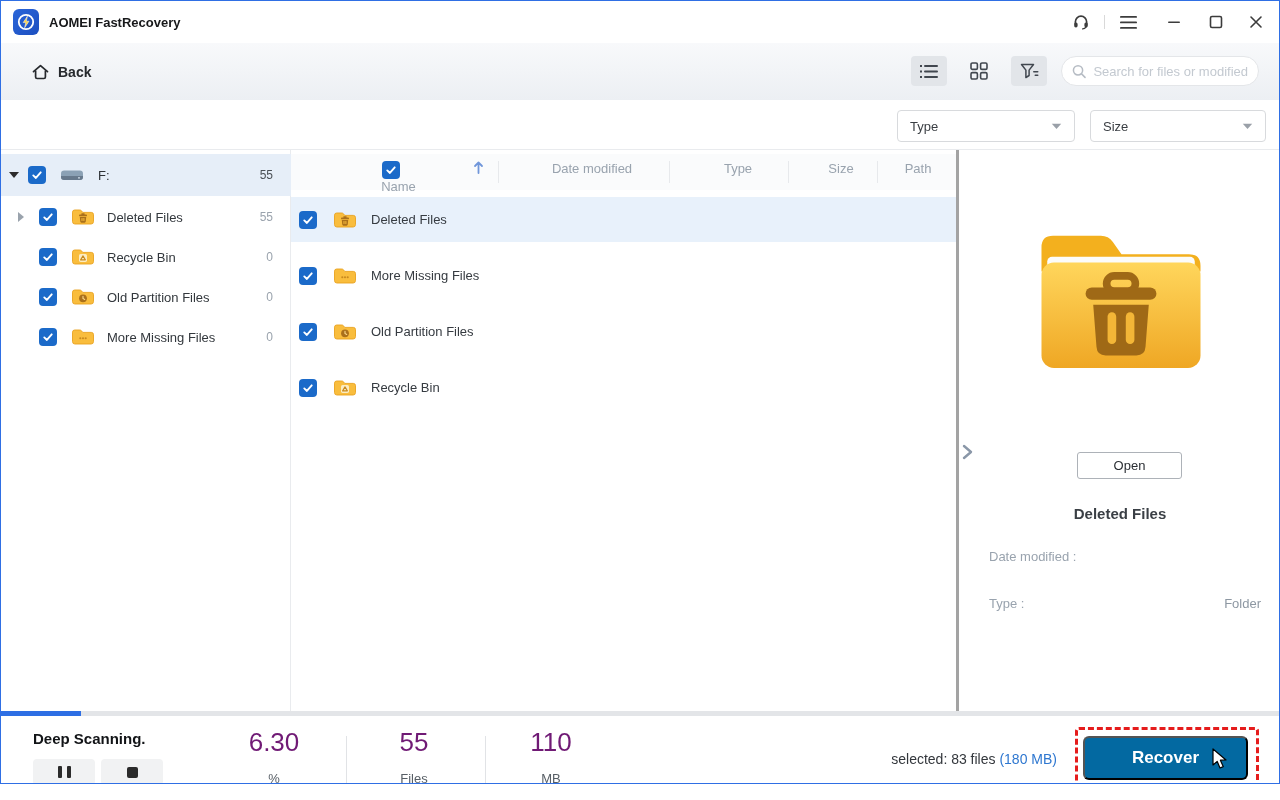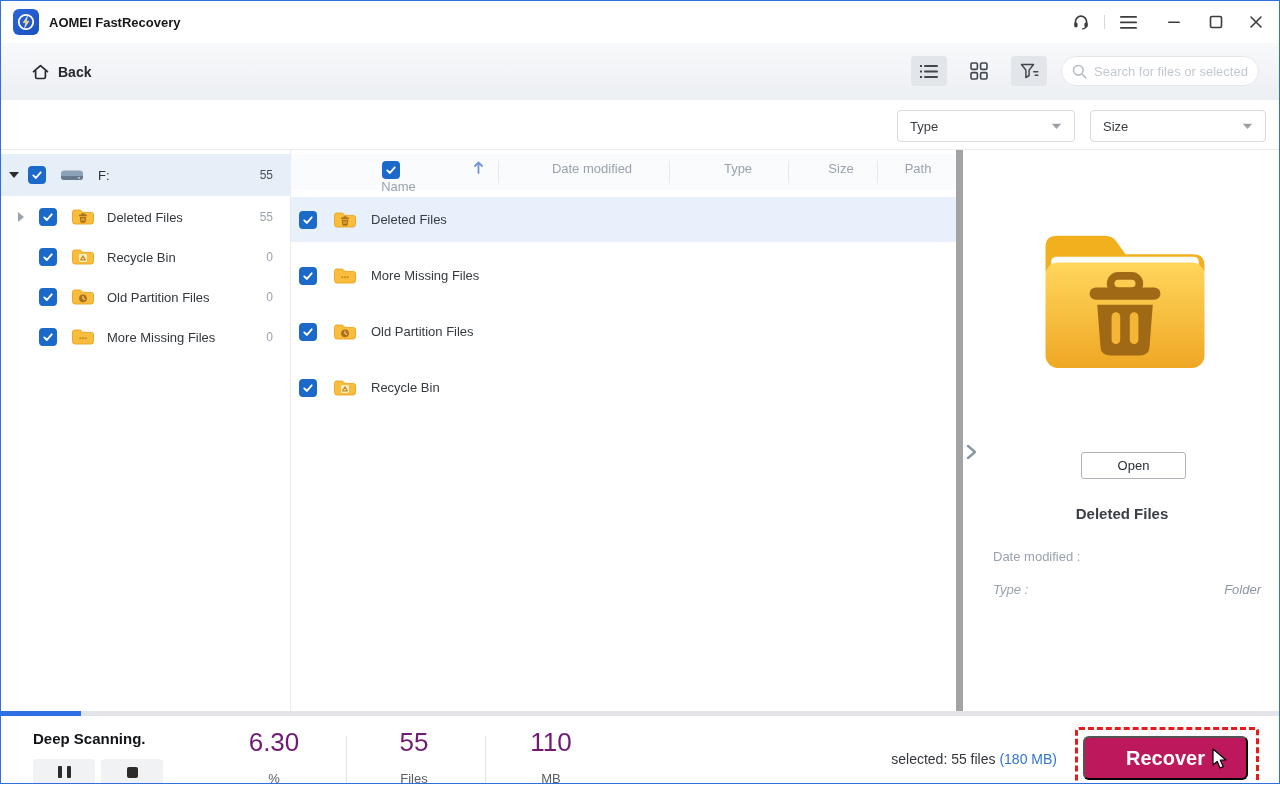--- a/index.html
+++ b/index.html
@@ -65,28 +65,28 @@
   .hc-size { width:89px; padding-left:16px; border-left:1px solid #e7e9ec; }
   .hc-path { width:79px; padding-left:2px; border-left:1px solid #e7e9ec; }
   .rows { position:absolute; left:0; top:47px; width:665px; }
   .file-row { width:665px; height:45px; display:flex; align-items:center; margin-bottom:11px; }
   .file-row.selected { background:#e8f1fb; }
   .file-row .cb { margin-left:8px; }
   .file-row .fold { margin-left:16px; }
   .file-row .label { margin-left:14px; font-size:13px; color:#363b41; }
 
   
-  .preview { position:absolute; left:955px; top:0; width:325px; height:100%; border-left:7px solid #a3a3a3; background:#fff; }
+  .preview { position:absolute; left:955px; top:0; width:325px; height:100%; border-left:3px solid #a3a3a3; background:#fff; }
   .collapse-chevron { position:absolute; left:2px; top:294px; width:14px; height:16px; }
   .bigfolder { position:absolute; left:71px; top:64px; width:182px; height:166px; }
   .open-btn { position:absolute; left:118px; top:302px; width:105px; height:27px; background:#fff; border:1px solid #adb2b8; border-radius:3px; font-size:13px; color:#2b2f34; display:flex; align-items:center; justify-content:center; }
   .preview-title { position:absolute; left:0; top:355px; width:100%; text-align:center; font-size:15px; font-weight:700; color:#3a3f45; }
   .detail-row { position:absolute; left:30px; right:20px; display:flex; justify-content:space-between; font-size:13px; color:#99a3ae; }
   .dr-1 { top:399px; }
-  .dr-2 { top:432px;font-style:italic; }
+  .dr-2 { top:446px; }
   .detail-row .val { color:#8d97a2; }
 
   
   .statusbar { position:absolute; left:0; top:710px; width:100%; height:90px; background:#fff; }
   .progress-track { position:absolute; left:0; top:0; width:100%; height:5px; background:#e3e5e8; }
   .progress-fill { position:absolute; left:0; top:0; width:80px; height:5px; background:#2e6fe4; }
   .scan-status { position:absolute; left:32px; top:19px; font-size:15px; font-weight:700; color:#121417; }
   .ctl-btn { position:absolute; top:48px; width:62px; height:26px; background:#f1f2f3; border-radius:4px; display:flex; align-items:center; justify-content:center; gap:5px; }
   .btn-pause { left:32px; }
   .btn-stop { left:100px; }
@@ -94,21 +94,21 @@
   .stopsq { width:11px; height:11px; background:#2b2b2b; border-radius:2px; }
   .stat { position:absolute; top:16px; width:120px; text-align:center; }
   .stat .num { font-size:26px; color:#701a75; }
   .stat .unit { margin-top:13px; font-size:13px; color:#585f66; }
   .stat-1 { left:213px; } .stat-2 { left:353px; } .stat-3 { left:490px; }
   .stat-div { position:absolute; top:25px; width:1px; height:50px; background:#e1e3e6; }
   .sd-1 { left:345px; } .sd-2 { left:484px; }
   .selected-text { position:absolute; right:222px; top:40px; font-size:14px; color:#33373c; white-space:nowrap; }
   .selected-text .size { color:#2e77d0; }
   .recover-highlight { position:absolute; left:1074px; top:16px; width:184px; height:60px; border:3px dashed #e51c1c; border-radius:4px; }
-  .recover-btn { position:absolute; left:1082px; top:25px; width:165px; height:44px; background:#be185d; border-radius:6px; color:#fff; font-size:20px; font-weight:700; display:flex; align-items:center; justify-content:center; }
+  .recover-btn { position:absolute; left:1082px; top:25px; width:165px; height:44px; background:#0369a1; border-radius:6px; color:#fff; font-size:17px; font-weight:700; display:flex; align-items:center; justify-content:center; }
   .cursor { position:absolute; left:1211px; top:37px; width:20px; height:22px; }
 
   svg { display:block; }
 </style>
 </head>
 <body>
 
 <svg width="0" height="0" style="position:absolute">
   <defs>
     <linearGradient id="gfold" x1="0" y1="0" x2="0" y2="1">
@@ -222,21 +222,21 @@
           <path d="M1.5 1.5 h12 l-4.4 5.6 v5.4 l-3.2 2 v-7.4 z" fill="none" stroke="#41474f" stroke-width="1.5" stroke-linejoin="round"></path>
           <rect x="13" y="8" width="5.5" height="1.6" rx="0.8" fill="#41474f"></rect>
           <rect x="14.5" y="11.4" width="4" height="1.6" rx="0.8" fill="#41474f"></rect>
         </svg>
       </div>
       <div class="searchbox">
         <svg width="15" height="15" viewBox="0 0 15 15">
           <circle cx="6.3" cy="6.3" r="4.8" fill="none" stroke="#b6bcc4" stroke-width="1.6"></circle>
           <path d="M10 10 L13.6 13.6" stroke="#b6bcc4" stroke-width="1.6" stroke-linecap="round"></path>
         </svg>
-        <span class="ph">Search for files or selected</span>
+        <span class="ph">Search for files or modified</span>
       </div>
     </div>
   </div>
 
   <div class="filterrow">
     <div class="dropdown dd-type">
       <span>Type</span>
       <svg width="11" height="7" viewBox="0 0 11 7">
           <path d="M0.8 0.8 L5.5 6 L10.2 0.8 z" fill="#9aa0a8"></path>
         </svg>
@@ -455,21 +455,21 @@
       <div class="num">55</div>
       <div class="unit">Files</div>
     </div>
     <div class="stat-div sd-2"></div>
     <div class="stat stat-3">
       <div class="num">110</div>
       <div class="unit">MB</div>
     </div>
 
     <div class="selected-text">
-      <span>selected: 55 files</span>
+      <span>selected: 83 files</span>
       <span class="size">(180 MB)</span>
     </div>
 
     <div class="recover-highlight"></div>
     <button class="recover-btn">Recover</button>
     <svg class="cursor" viewBox="0 0 20 22">
       <path d="M1 1 L1 17 L5.2 13.4 L8 20 L11.2 18.6 L8.4 12.2 L14 12 Z" fill="#fff" stroke="#000" stroke-width="1.2" stroke-linejoin="round"></path>
     </svg>
   </footer>
 

